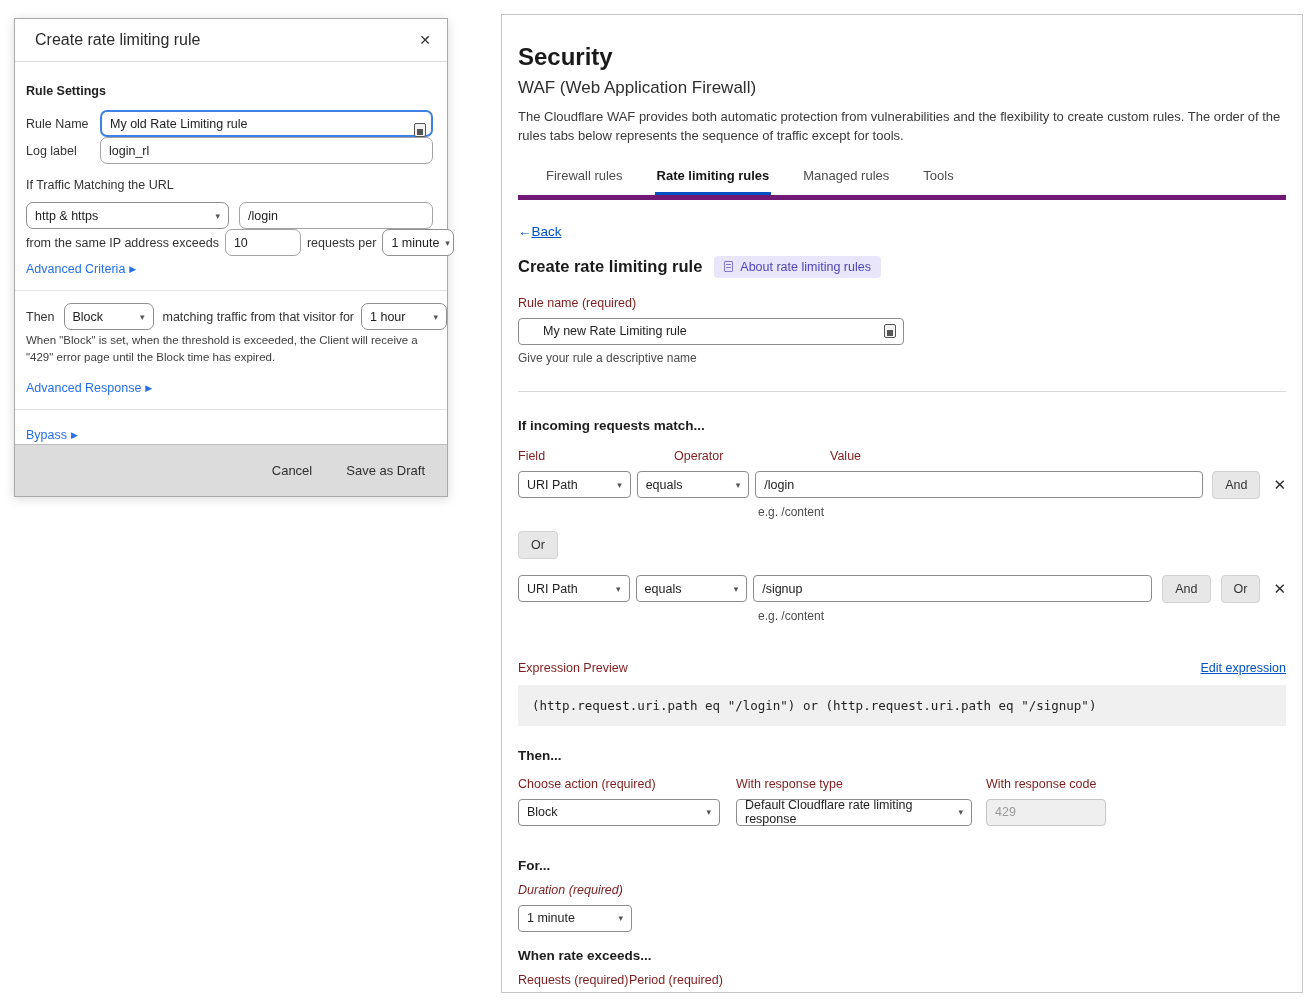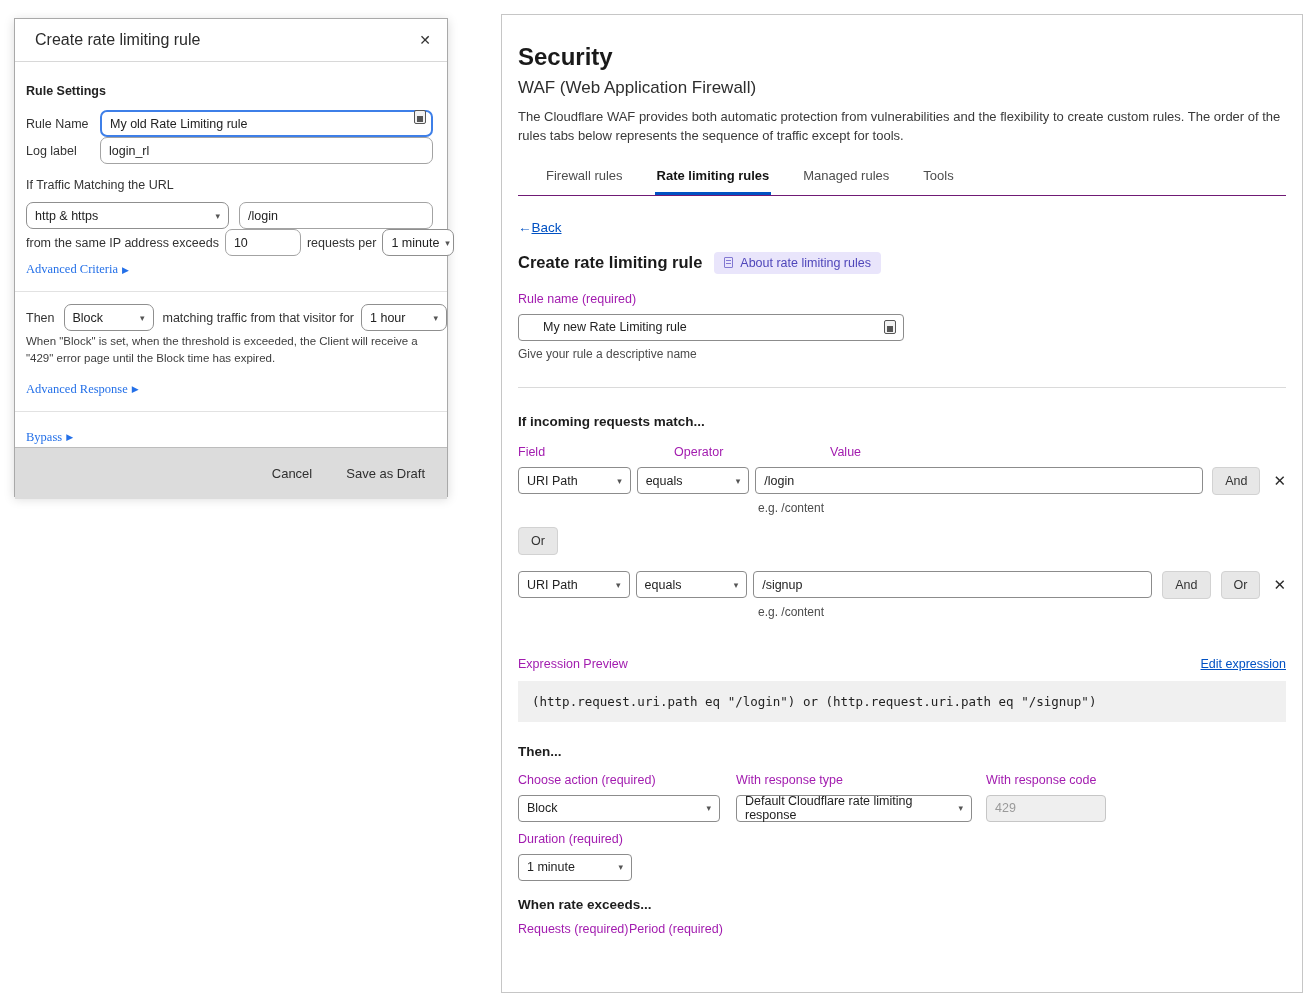--- a/index.html
+++ b/index.html
@@ -12,56 +12,56 @@
   .modal-header { display:flex; justify-content:space-between; align-items:center; padding:12px 16px 12px 20px;
                   border-bottom:1px solid #d8d8d8; }
   .modal-title { font-size:16px; color:#2b2b2b; }
   .icon-btn { background:none; border:none; font-size:14px; color:#333; cursor:pointer; line-height:1; }
   .modal-body { padding:14px 14px 0 11px; flex:1; font-size:12.5px; color:#333; }
   .mb-section-title { font-weight:bold; font-size:12.5px; color:#222; margin:8px 0 12px; }
   .mrow { display:flex; align-items:center; margin-bottom:0; white-space:nowrap; }
   .mlabel { width:74px; flex:0 0 auto; color:#333; }
   .inp { border:1px solid #a3a3a3; border-radius:7px; height:27px; padding:0 8px; font-size:12.5px; color:#222;
          font-family:"Liberation Sans",sans-serif; background:#fff; width:100%; }
-  .inp-wrap { position:relative; flex:1; display:flex; align-items:flex-start; }
+  .inp-wrap { position:relative; flex:1; display:flex; align-items:flex-end; }
   .inp-wrap .inp { padding-right:26px; }
   .inp-focus { border:2px solid #3e7fe8; }
   .pm-icon { position:absolute; right:7px; width:12px; height:14px; border:1px solid #555; border-radius:2px;
              background:#f2f2f2; display:flex; align-items:flex-end; justify-content:center; }
   .pm-dot { width:6px; height:6px; background:#555; margin-bottom:1px; }
   .sel { border:1px solid #8f8f8f; border-radius:7px; height:27px; display:flex; align-items:center;
          justify-content:space-between; padding:0 8px; font-size:12.5px; color:#222; background:#fff; cursor:pointer; }
   .caret { font-size:9px; color:#555; margin-left:6px; }
   .mheading { font-size:12.5px; color:#333; margin:14px 0 10px; }
-  .mlink { color:#2470e8; font-size:12.5px; cursor:pointer; display:inline-flex; align-items:center; margin:6px 0 2px;font-family:Liberation Serif, serif; }
+  .mlink { color:#2470e8; font-size:12.5px; cursor:pointer; display:inline-flex; align-items:center; margin:6px 0 2px; }
   .mlink .disc { font-size:9px; margin-left:4px; }
   .mdiv { border:0; border-top:1px solid #e2e2e2; margin:12px -14px 12px -11px; }
   .note { font-size:11.5px; color:#3d3d3d; line-height:1.5; margin:2px 0 8px; }
   .modal-footer { background:#dcdcdc; border-top:1px solid #bcbcbc; height:52px; flex:0 0 auto;
                   display:flex; align-items:center; justify-content:flex-end; gap:34px; padding:12px 22px; }
   .txt-btn { background:none; border:none; font-size:13px; color:#2f2f2f; cursor:pointer; font-family:"Liberation Sans",sans-serif; }
 
   
   .panel { position:absolute; left:501px; top:14px; width:802px; height:979px; background:#fff;
            border:1px solid #c6c6c6; padding:16px 16px 0; overflow:hidden; }
   .p-title { font-size:24px; font-weight:bold; color:#1a1a1a; margin-top:12px; }
   .p-subtitle { font-size:17px; font-weight:normal; color:#2e2e2e; margin-top:7px; }
   .p-desc { font-size:13px; color:#3a3a3a; line-height:1.45; margin-top:10px; max-width:772px; }
-  .tabs { display:flex; gap:30px; margin-top:16px; padding-left:26px; border-bottom:1px solid #701a75; }
+  .tabs { display:flex; gap:30px; margin-top:16px; padding-left:26px; border-bottom:5px solid #701a75; }
   .tab { font-size:13px; color:#4d4d4d; padding:6px 2px 9px; border-bottom:3px solid transparent; cursor:pointer; }
   .tab.active { color:#141414; font-weight:bold; border-bottom-color:#0051c3; }
   .back-link { display:inline-flex; align-items:center; margin-top:24px; color:#0051c3; font-size:13.5px; cursor:pointer; }
   .back-link .lbl { text-decoration:underline; }
   .form-title-row { display:flex; align-items:center; gap:12px; margin-top:16px; }
   .form-title { font-size:16.5px; font-weight:bold; color:#1a1a1a; }
   .badge { background:#e9e5fb; color:#4f46ba; font-size:12.5px; padding:4px 10px; border-radius:4px;
            display:inline-flex; align-items:center; gap:7px; cursor:pointer; }
   .doc-icon { width:9px; height:11px; border:1px solid #8278d2; border-radius:1px; position:relative; display:inline-block; }
   .doc-icon::after { content:""; position:absolute; left:1px; right:1px; top:2px; height:1px; background:#8278d2; box-shadow:0 3px 0 #8278d2; }
-  .flabel { font-size:12.5px; color:#a21caf; }
+  .flabel { font-size:12.5px; color:#7f1d1d; }
   .rinp { border:1px solid #8c8c8c; border-radius:4px; height:27px; padding:0 8px; font-size:12.5px; color:#222;
           font-family:"Liberation Sans",sans-serif; background:#fff; }
   .rinp:disabled { background:#efefef; border-color:#c6c6c6; color:#9a9a9a; }
   .rsel { border:1px solid #8c8c8c; border-radius:4px; height:27px; display:flex; align-items:center;
           justify-content:space-between; padding:0 8px; font-size:12.5px; color:#222; background:#fff; cursor:pointer; }
   .rwrap { position:relative; display:flex; align-items:center; }
   .rwrap .rinp { width:100%; padding-right:26px;padding-left:24px; }
   .helper { font-size:12px; color:#4c4c4c; margin-top:6px; }
   .hdivider { border:0; border-top:1px solid #dadada; margin:26px 0 0; }
   .sec-h { font-size:13.5px; font-weight:bold; color:#1d1d1d; }
@@ -261,21 +261,22 @@
         <span>Block</span>
         <span class="caret">▾</span>
       </span>
       <span class="rsel" style="width:236px; margin-left:16px;">
         <span>Default Cloudflare rate limiting response</span>
         <span class="caret">▾</span>
       </span>
       <input class="rinp" style="width: 120px; margin-left: 14px;" disabled="" value="429">
     </div>
 
-    <div class="flabel" style="margin-top:10px;">Duration (required)</div>
+    <div class="sec-h" style="margin-top:32px;">For...</div>
+    <div class="flabel" style="margin-top:10px;font-style:italic;">Duration (required)</div>
     <span class="rsel" style="width:114px; margin-top:8px;">
       <span>1 minute</span>
       <span class="caret">▾</span>
     </span>
 
     <div class="sec-h" style="margin-top:16px;">When rate exceeds...</div>
     <div class="row-flex" style="margin-top:10px;">
       <span class="flabel" style="width:111px;">Requests (required)</span>
       <span class="flabel">Period (required)</span>
     </div>

